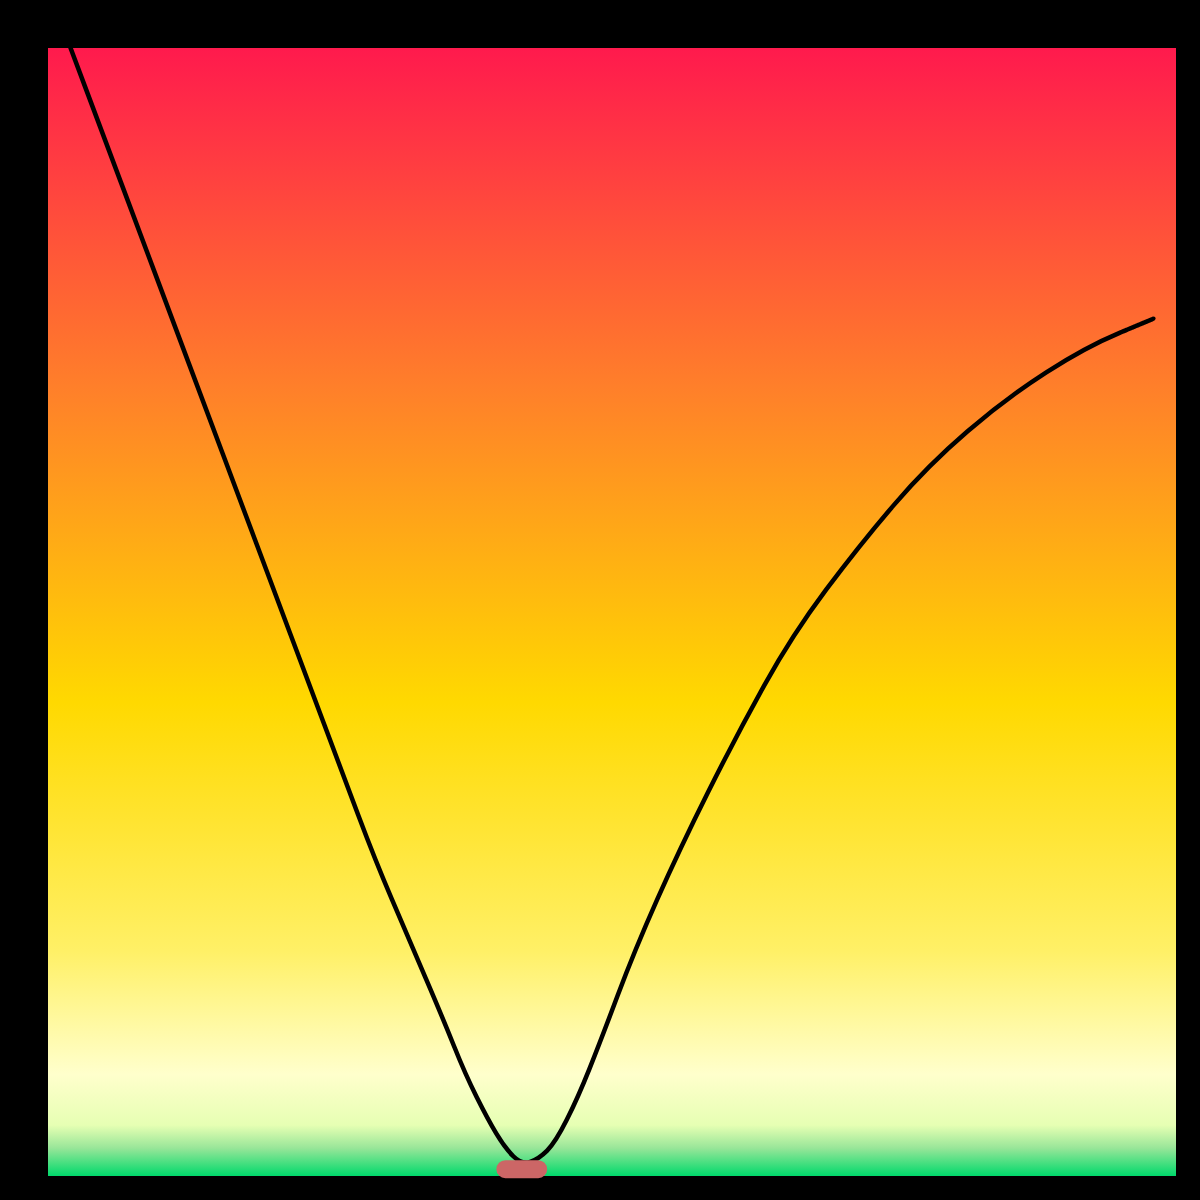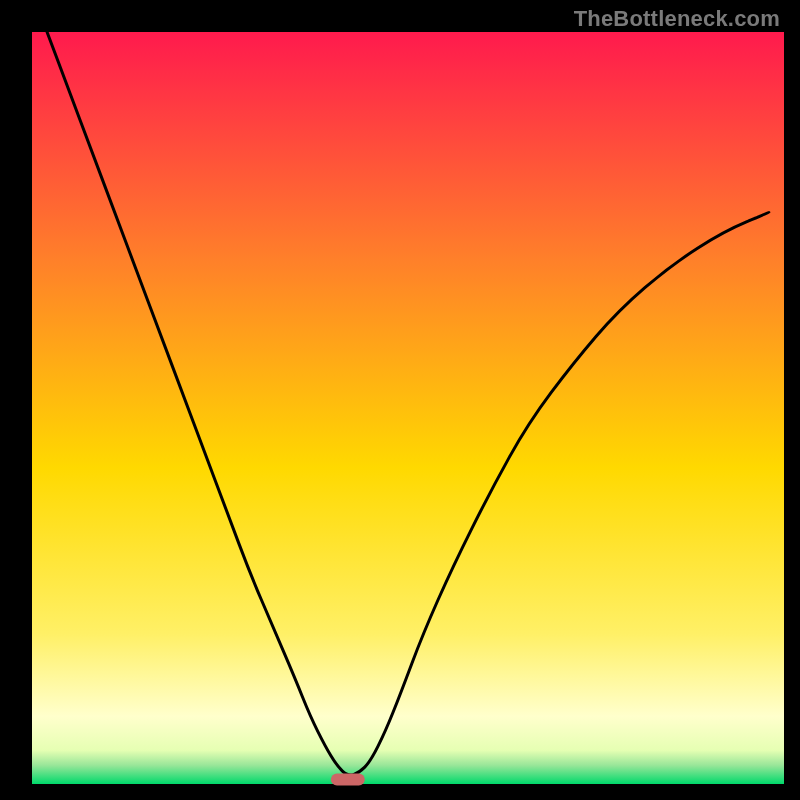--- a/index.html
+++ b/index.html
@@ -27,21 +27,20 @@
     letter-spacing: 0.2px;
   }
   svg {
     display: block;
   }
 </style>
 </head>
 <body>
 
 <div class="outer">
-  <div class="attribution">TheBottleneck.com</div>
   <svg id="chart-svg" width="800" height="800" viewBox="0 0 800 800">
       <defs>
         <linearGradient id="bg-grad" x1="0" y1="0" x2="0" y2="1">
           <stop offset="0%" stop-color="#ff1a4d"></stop>
           <stop offset="30%" stop-color="#ff7f2a"></stop>
           <stop offset="57.99999999999999%" stop-color="#ffd900"></stop>
           <stop offset="80%" stop-color="#fff066"></stop>
           <stop offset="91%" stop-color="#ffffcc"></stop>
           <stop offset="95.5%" stop-color="#e6ffb3"></stop>
           <stop offset="97.5%" stop-color="#99e699"></stop>

